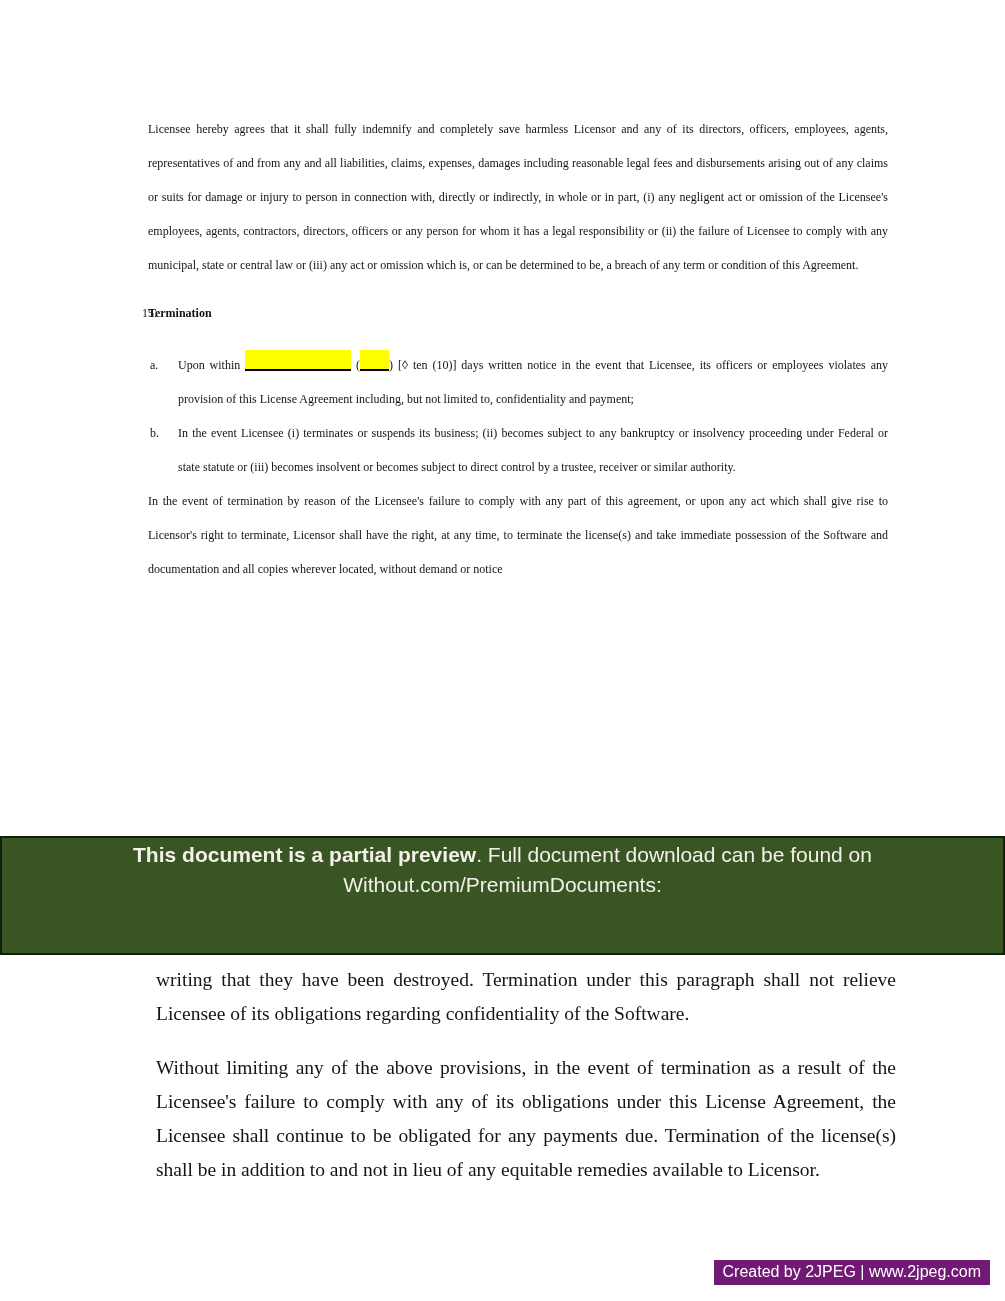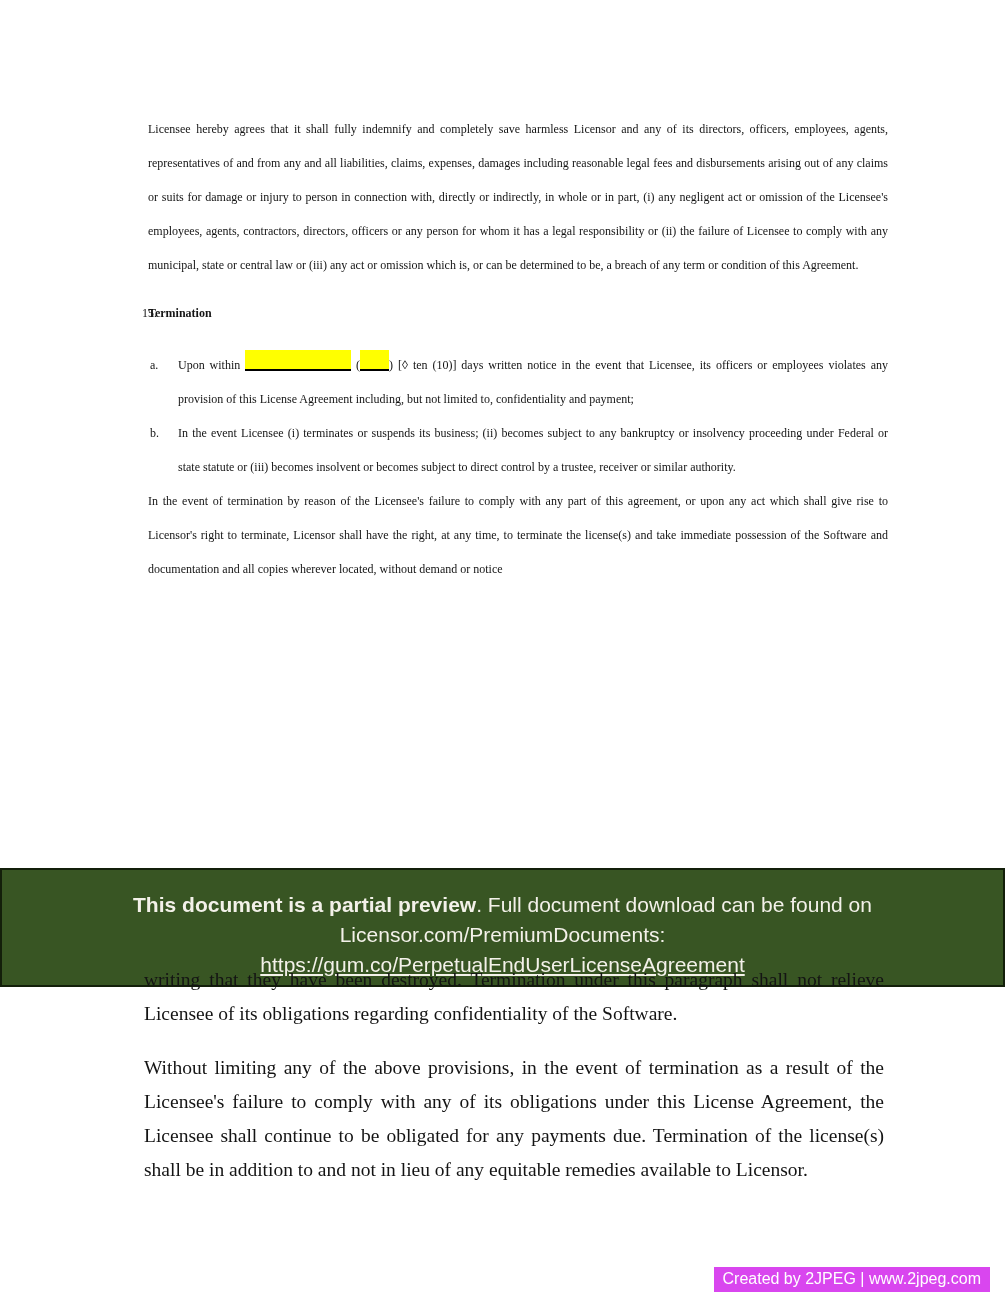--- a/index.html
+++ b/index.html
@@ -52,52 +52,52 @@
     border-bottom: 2px solid #000000;
     height: 21px;
     vertical-align: text-bottom;
     margin-bottom: 1px;
   }
   .blank-long { width: 106px; }
   .blank-short { width: 29px; }
   .post-banner {
     position: absolute;
     top: 963px;
-    left: 144px;
+    left: 156px;
     width: 740px;
     font-size: 19.5px;
     line-height: 34px;
   }
   .post-banner .para + .para { margin-top: 20px; }
   .preview-banner {
     position: absolute;
-    top: 868px;
+    top: 836px;
     left: 0;
     width: 1005px;
     height: 119px;
     background: #385523;
     border: 2px solid #131f0a;
     font-family: "Liberation Sans", "DejaVu Sans", sans-serif;
     font-size: 21px;
     line-height: 30px;
     color: #f3f1e9;
     text-align: center;
-    padding-top: 20px;
+    padding-top: 2px;
   }
   .preview-banner .bold { font-weight: bold; }
   .preview-banner a {
     color: #f3f1e9;
     text-decoration: underline;
     cursor: pointer;
   }
   .watermark {
     position: absolute;
     right: 15px;
-    bottom: 9px;
-    background: #d946ef;
+    bottom: 16px;
+    background: #701a75;
     color: #ffffff;
     font-family: "Liberation Sans", "DejaVu Sans", sans-serif;
     font-size: 16px;
     line-height: 18px;
     padding: 3px 9px 4px 9px;
   }
 </style>
 </head>
 <body>
 
@@ -131,24 +131,21 @@
     </div>
 
     <p class="para">In the event of termination by reason of the Licensee's failure to comply with any part of this agreement, or upon any act which shall give rise to Licensor's right to terminate, Licensor shall have the right, at any time, to terminate the license(s) and take immediate possession of the Software and documentation and all copies wherever located, without demand or notice</p>
 
   </div>
 
   <div class="preview-banner">
     <div>
       <span class="bold">This document is a partial preview</span><span>. Full document download can be found on</span>
     </div>
-    <div>Licensor.com/PremiumDocuments:</div>
-    <div>
-      <a>https://gum.co/PerpetualEndUserLicenseAgreement</a>
-    </div>
+    <div>Without.com/PremiumDocuments:</div>
   </div>
 
   <div class="post-banner">
     <p class="para">writing that they have been destroyed. Termination under this paragraph shall not relieve Licensee of its obligations regarding confidentiality of the Software.</p>
     <p class="para">Without limiting any of the above provisions, in the event of termination as a result of the Licensee's failure to comply with any of its obligations under this License Agreement, the Licensee shall continue to be obligated for any payments due. Termination of the license(s) shall be in addition to and not in lieu of any equitable remedies available to Licensor.</p>
   </div>
 
   <div class="watermark">Created by 2JPEG | www.2jpeg.com</div>
 
 </div>

